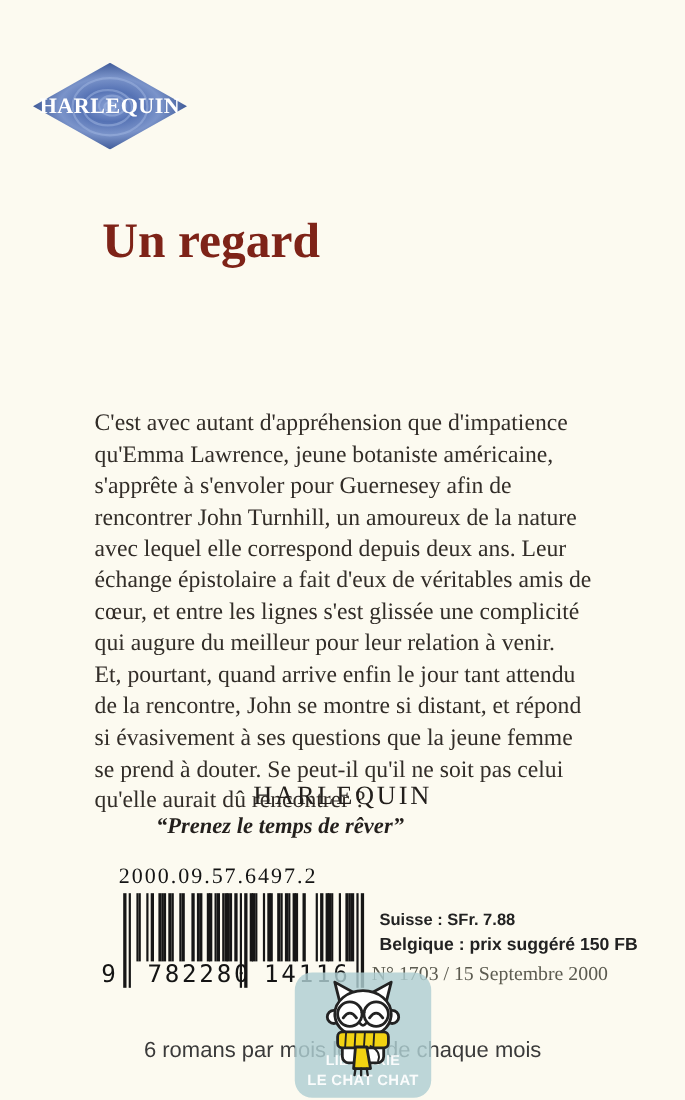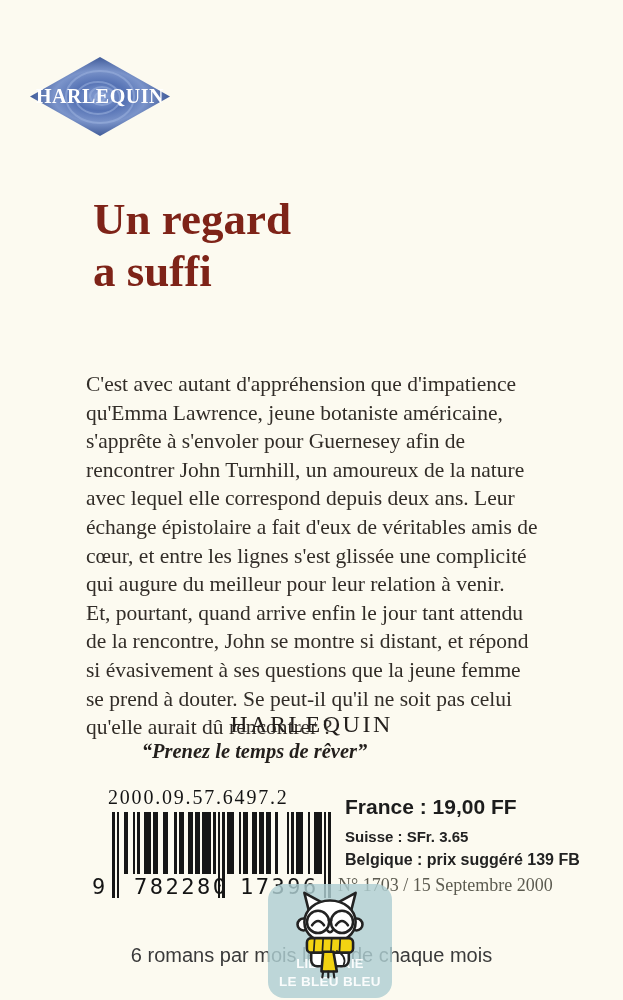--- a/index.html
+++ b/index.html
@@ -126,21 +126,20 @@
         <ellipse cx="72" cy="39" rx="12" ry="9"></ellipse>
         <ellipse cx="70" cy="40" rx="5" ry="4"></ellipse>
       </g>
       <text x="70" y="46" text-anchor="middle" fill="#ffffff" font-family="Liberation Serif, serif" font-size="20" font-weight="700" letter-spacing="0.5">HARLEQUIN</text>
     </svg>
   </div>
 
 
   <div class="title">
     <div>Un regard</div>
-    <div>a suffi</div>
   </div>
 
   <div class="synopsis">C'est avec autant d'appréhension que d'impatience
 qu'Emma Lawrence, jeune botaniste américaine,
 s'apprête à s'envoler pour Guernesey afin de
 rencontrer John Turnhill, un amoureux de la nature
 avec lequel elle correspond depuis deux ans. Leur
 échange épistolaire a fait d'eux de véritables amis de
 cœur, et entre les lignes s'est glissée une complicité
 qui augure du meilleur pour leur relation à venir.
@@ -150,21 +149,21 @@
 se prend à douter. Se peut-il qu'il ne soit pas celui
 qu'elle aurait dû rencontrer ?</div>
 
   <div class="brand-name">HARLEQUIN</div>
   <div class="brand-tagline">“Prenez le temps de rêver”</div>
 
   <div class="barcode-top">2000.09.57.6497.2</div>
   <div class="bars">
     <span class="bc-digit bc-d-left">9</span>
     <span class="bc-digit bc-d-g1">782280</span>
-    <span class="bc-digit bc-d-g2">17396</span>
+    <span class="bc-digit bc-d-g2">14116</span>
   <div class="bar tall" style="left: 0px; width: 2.65px;"></div>
       <div class="bar tall" style="left: 4.6px; width: 2.65px;"></div>
       <div class="bar" style="left: 11.5px; width: 2.65px;"></div>
       <div class="bar" style="left: 13.8px; width: 2.65px;"></div>
       <div class="bar" style="left: 20.7px; width: 2.65px;"></div>
       <div class="bar" style="left: 25.3px; width: 2.65px;"></div>
       <div class="bar" style="left: 32.2px; width: 2.65px;"></div>
       <div class="bar" style="left: 34.5px; width: 2.65px;"></div>
       <div class="bar" style="left: 36.8px; width: 2.65px;"></div>
       <div class="bar" style="left: 41.4px; width: 2.65px;"></div>
@@ -204,30 +203,29 @@
       <div class="bar" style="left: 186.3px; width: 2.65px;"></div>
       <div class="bar" style="left: 188.6px; width: 2.65px;"></div>
       <div class="bar" style="left: 195.5px; width: 2.65px;"></div>
       <div class="bar" style="left: 202.4px; width: 2.65px;"></div>
       <div class="bar" style="left: 204.7px; width: 2.65px;"></div>
       <div class="bar" style="left: 207px; width: 2.65px;"></div>
       <div class="bar tall" style="left: 211.6px; width: 2.65px;"></div>
       <div class="bar tall" style="left: 216.2px; width: 2.65px;"></div>
     </div>
 
-  <div class="price-fr">France : 19,00 FF</div>
-  <div class="price-ch">Suisse : SFr. 3.65</div>
-  <div class="price-be">Belgique : prix suggéré 139 FB</div>
+  <div class="price-ch">Suisse : SFr. 7.88</div>
+  <div class="price-be">Belgique : prix suggéré 150 FB</div>
   <div class="issue">N° 1703 / 15 Septembre 2000</div>
 
   <div class="footer-line">6 romans par mois le 15 de chaque mois</div>
 
   <div class="watermark">
     <div class="wm-text wm-l1">LIBRAIRIE</div>
-    <div class="wm-text wm-l2">LE BLEU BLEU</div>
+    <div class="wm-text wm-l2">LE CHAT CHAT</div>
     <svg class="wm-cat" width="104" height="94" viewBox="0 0 120 110">
       <g stroke="#222" stroke-width="3" stroke-linejoin="round" stroke-linecap="round">
 
         <path d="M36,32 L30,8 L52,20 Z" fill="#fff"></path>
         <path d="M84,32 L90,8 L68,20 Z" fill="#fff"></path>
 
         <circle cx="29" cy="45" r="7" fill="#fff"></circle>
         <circle cx="91" cy="45" r="7" fill="#fff"></circle>
 
         <ellipse cx="60" cy="42" rx="30" ry="25" fill="#fff"></ellipse>

